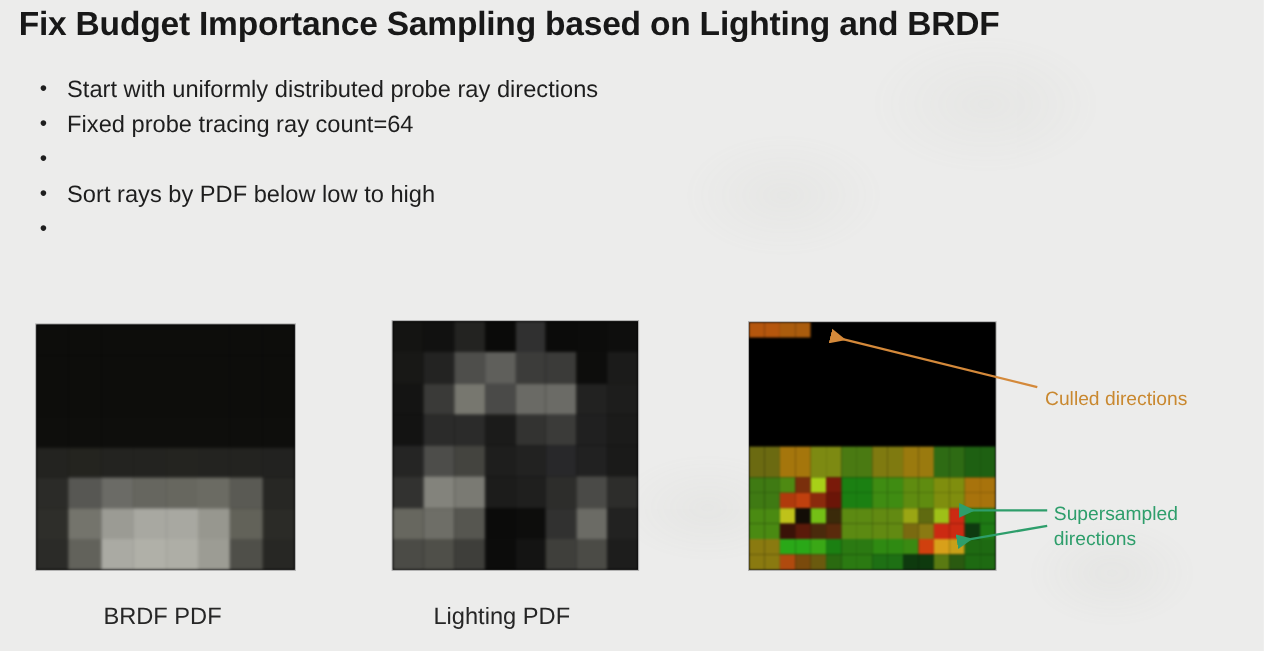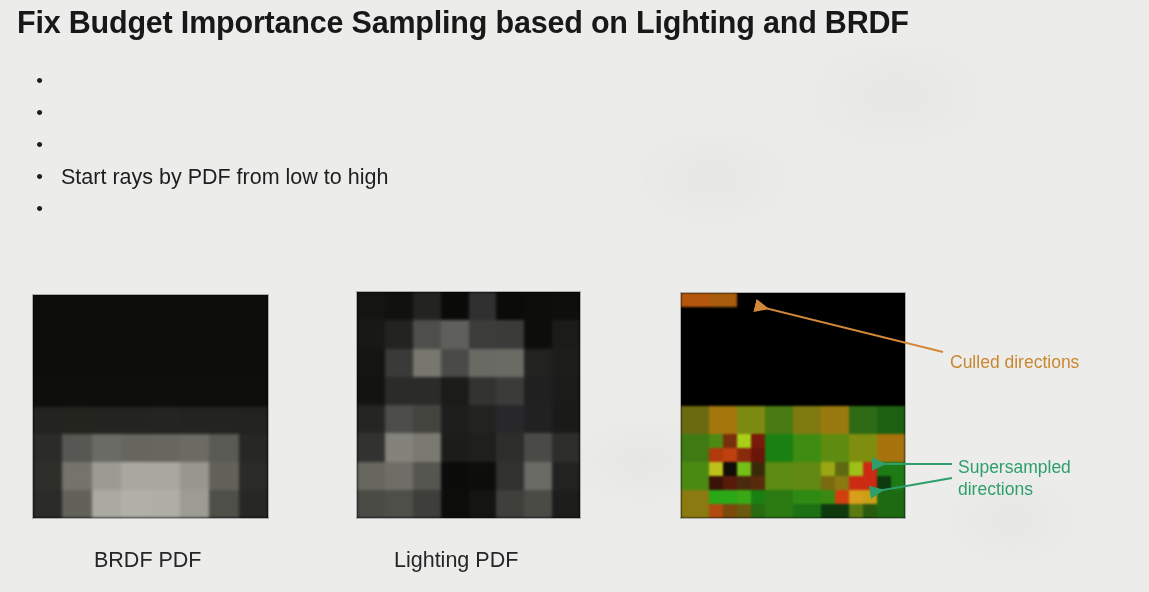--- a/index.html
+++ b/index.html
@@ -128,30 +128,32 @@
 
 <div id="slide">
 
   <div id="watermark"></div>
 
   <div id="title">Fix Budget Importance Sampling based on Lighting and BRDF</div>
 
   <div id="bullets">
     <div class="bullet-row">
       <span class="bullet-mark">•</span>
+      <span class="bullet-text">Start with uniformly distributed probe ray directions</span>
+    </div>
+    <div class="bullet-row">
+      <span class="bullet-mark">•</span>
+      <span class="bullet-text">Fixed probe tracing ray count=64</span>
     </div>
     <div class="bullet-row">
       <span class="bullet-mark">•</span>
     </div>
     <div class="bullet-row">
       <span class="bullet-mark">•</span>
-    </div>
-    <div class="bullet-row">
-      <span class="bullet-mark">•</span>
-      <span class="bullet-text">Start rays by PDF from low to high</span>
+      <span class="bullet-text">Sort rays by PDF below low to high</span>
     </div>
     <div class="bullet-row">
       <span class="bullet-mark">•</span>
     </div>
   </div>
 
   <div class="figure" id="fig-brdf">
     <div class="pixgrid" style="grid-template-columns: repeat(8, 1fr); grid-template-rows: repeat(8, 1fr);">
         <i style="background: rgb(13, 13, 11);"></i>
         <i style="background: rgb(13, 13, 11);"></i>

